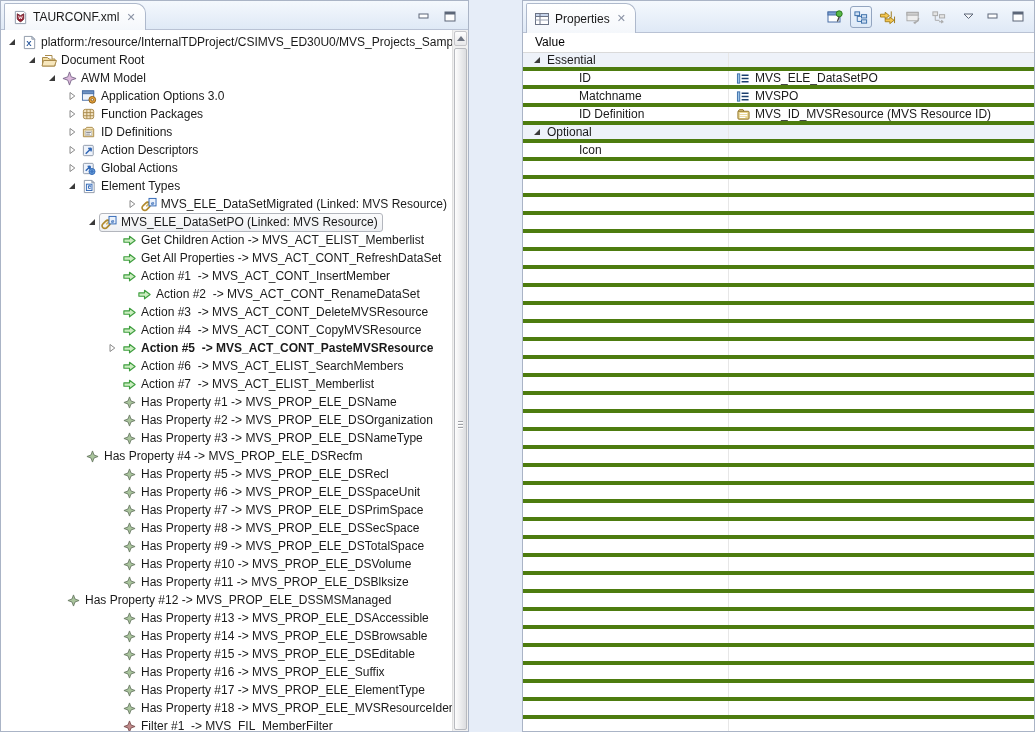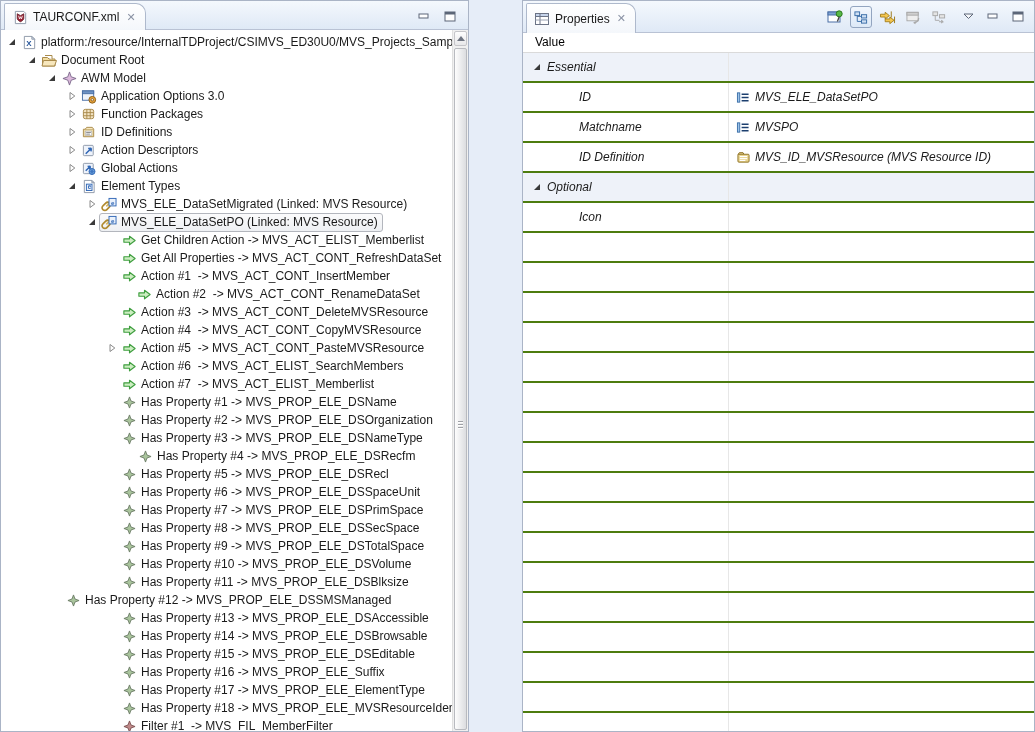--- a/index.html
+++ b/index.html
@@ -49,21 +49,21 @@
   .toolbar{position:absolute;right:84px;top:5px;display:flex;gap:4px;align-items:center;}
   .tbtn{width:22px;height:22px;display:flex;align-items:center;justify-content:center;border:1px solid transparent;border-radius:3px;box-sizing:border-box;}
   .tbtn.toggled{border-color:#93a5c0;background:linear-gradient(#f2f7fd,#dde9f7);}
   #prop-head{
     position:absolute;left:0;right:0;top:32px;height:20px;background:#fff;
     border-bottom:1px solid #dadada;box-sizing:border-box;display:flex;
   }
   #prop-head .hc{box-sizing:border-box;padding:2px 0 0 12px;color:#000;}
   #prop-head .hc.c1{width:206px;border-right:1px solid #dadada;}
   #prop-rows{position:absolute;left:0;right:0;top:52px;bottom:0;overflow:hidden;}
-  .prow{height:30px;display:flex;box-sizing:border-box;border-bottom:2px solid #4d7c0f;background:#fff;font-style:italic;}
+  .prow{height:18px;display:flex;box-sizing:border-box;border-bottom:4px solid #4d7c0f;background:#fff;}
   .prow.category{background:#eef2f9;}
   .pcell{box-sizing:border-box;display:flex;align-items:center;overflow:hidden;white-space:nowrap;}
   .pcell.c1{width:206px;border-right:1px solid #e7e7e7;flex:0 0 206px;}
   .pcell.c2{flex:1;padding-left:6px;gap:4px;}
   .cat-arrow{width:12px;margin-left:8px;display:inline-flex;justify-content:center;}
   .cat-label{margin-left:4px;}
   .item-label{margin-left:56px;}
   .vicon{width:16px;height:16px;display:inline-flex;align-items:center;justify-content:center;}
 </style>
 </head>
@@ -247,21 +247,21 @@
             <svg width="16" height="15" viewBox="0 0 16 16">
               <path d="M3 1.5 h8 l2.5 2.5 v10.5 h-10.5 z" fill="#fff" stroke="#8d97a8"></path>
               <path d="M11 1.5 l2.5 2.5 h-2.5 z" fill="#dde4ef" stroke="#8d97a8"></path>
               <rect x="5.2" y="5.5" width="6" height="6.8" fill="#eaf1fb" stroke="#2f66b5"></rect>
               <text x="6.7" y="11" font-size="6.8" font-weight="bold" fill="#2f66b5" font-family="sans-serif">e</text>
             </svg>
           </span>
           <span class="tree-label">Element Types</span>
         </span>
       </div>
-      <div class="tree-row" style="padding-left: 84px;">
+      <div class="tree-row" style="padding-left: 84px; justify-content: flex-end;">
         <span class="arrow">
           <svg width="10" height="10" viewBox="0 0 10 10">
             <path d="M3 1.5 L3 8.5 L7.8 5 Z" fill="#fff" stroke="#8a8a8a"></path>
           </svg>
         </span>
         <span class="selwrap">
           <span class="ticon">
             <svg width="17" height="15" viewBox="0 0 17 16">
               <path d="M2 13.5 C0.8 12.3 0.8 10.6 2 9.5 L5 6.6 C6.1 5.5 7.9 5.5 9 6.6 C10.1 7.7 10.1 9.5 9 10.6 L6.2 13.4 C5.1 14.6 3.2 14.6 2 13.5 Z" fill="none" stroke="#b08a2f" stroke-width="1.8"></path>
               <path d="M5.6 10 L9.6 6" stroke="#d9b65a" stroke-width="1.8"></path>
@@ -349,21 +349,21 @@
         <span class="arrow"></span>
         <span class="selwrap">
           <span class="ticon">
             <svg width="15" height="15" viewBox="0 0 16 16">
               <path d="M2 6.2 h6 V3.4 L14 8 L8 12.6 V9.8 H2 Z" fill="#cdeec2" stroke="#3f9e3f" stroke-width="1.2" stroke-linejoin="round"></path>
             </svg>
           </span>
           <span class="tree-label">Action #4  -&gt; MVS_ACT_CONT_CopyMVSResource</span>
         </span>
       </div>
-      <div class="tree-row" style="padding-left: 104px;">
+      <div class="tree-row" style="padding-left: 104px; font-weight: bold;">
         <span class="arrow">
           <svg width="10" height="10" viewBox="0 0 10 10">
             <path d="M3 1.5 L3 8.5 L7.8 5 Z" fill="#fff" stroke="#8a8a8a"></path>
           </svg>
         </span>
         <span class="selwrap">
           <span class="ticon">
             <svg width="15" height="15" viewBox="0 0 16 16">
               <path d="M2 6.2 h6 V3.4 L14 8 L8 12.6 V9.8 H2 Z" fill="#cdeec2" stroke="#3f9e3f" stroke-width="1.2" stroke-linejoin="round"></path>
             </svg>
@@ -419,21 +419,21 @@
         <span class="arrow"></span>
         <span class="selwrap">
           <span class="ticon">
             <svg width="13" height="13" viewBox="0 0 14 14">
               <path d="M7 1 L8.6 5.4 L13 7 L8.6 8.6 L7 13 L5.4 8.6 L1 7 L5.4 5.4 Z" fill="#a9c49c" stroke="#6d7d68"></path>
             </svg>
           </span>
           <span class="tree-label">Has Property #3 -&gt; MVS_PROP_ELE_DSNameType</span>
         </span>
       </div>
-      <div class="tree-row" style="padding-left: 104px; gap: 16px;">
+      <div class="tree-row" style="padding-left: 67px;">
         <span class="arrow"></span>
         <span class="selwrap">
           <span class="ticon">
             <svg width="13" height="13" viewBox="0 0 14 14">
               <path d="M7 1 L8.6 5.4 L13 7 L8.6 8.6 L7 13 L5.4 8.6 L1 7 L5.4 5.4 Z" fill="#a9c49c" stroke="#6d7d68"></path>
             </svg>
           </span>
           <span class="tree-label">Has Property #4 -&gt; MVS_PROP_ELE_DSRecfm</span>
         </span>
       </div>

